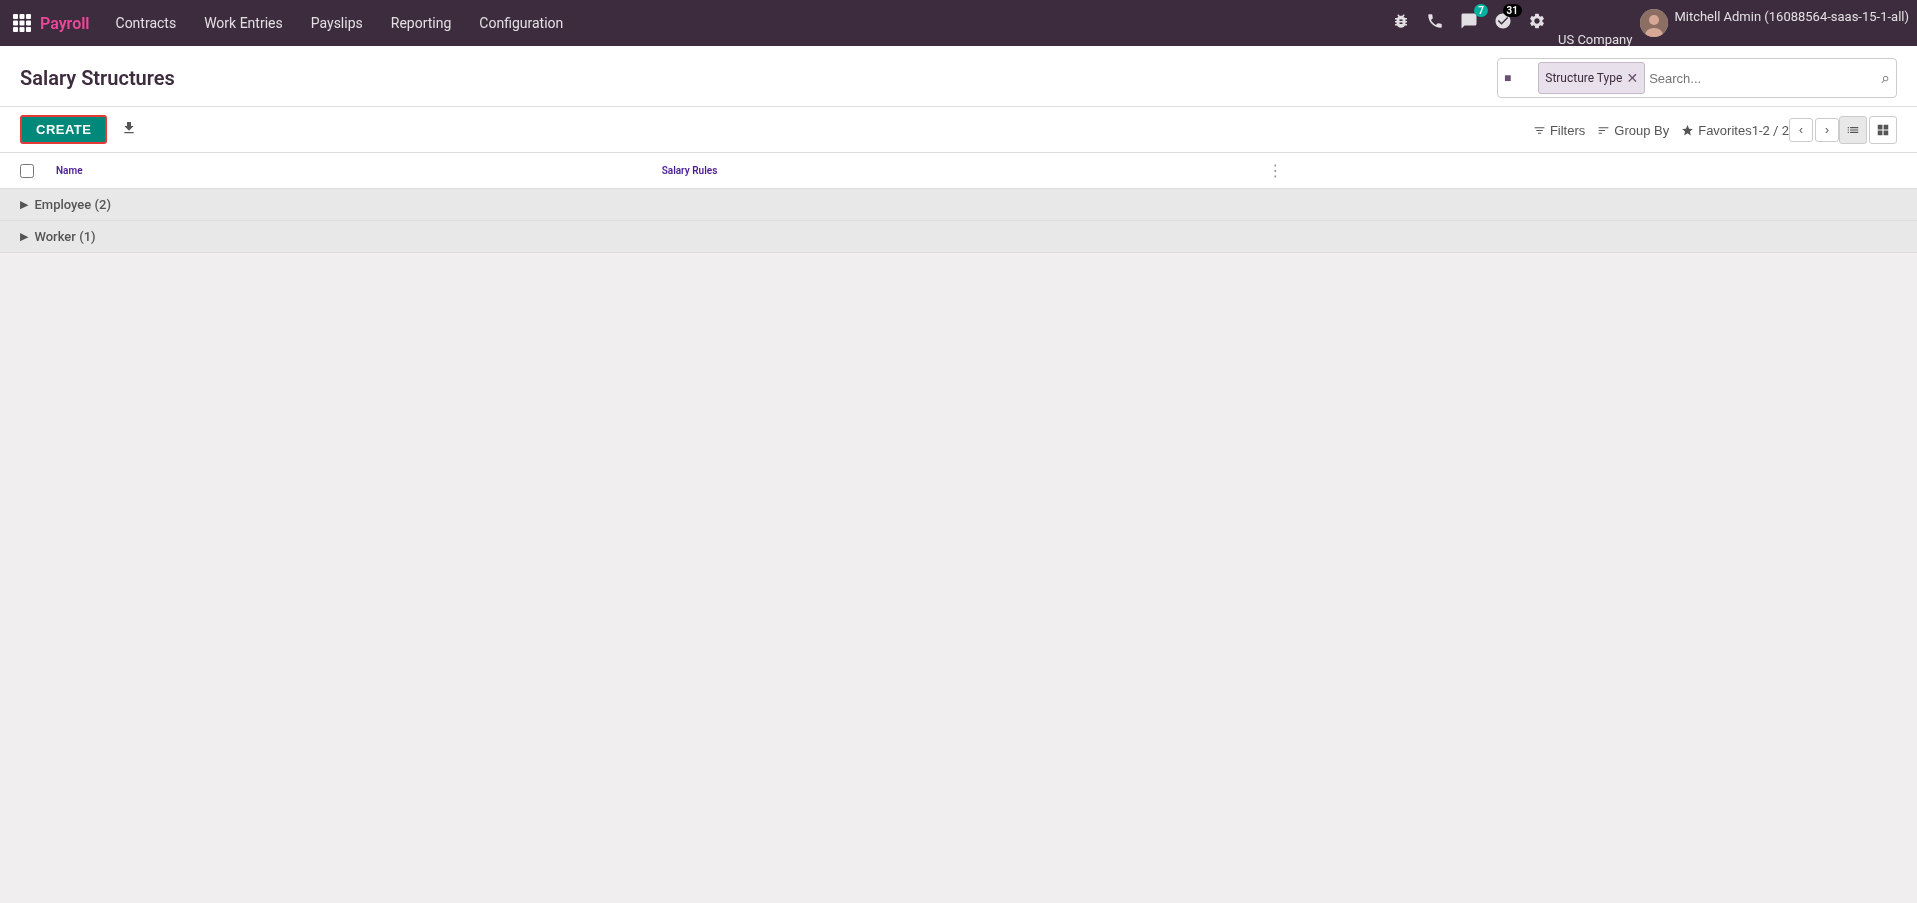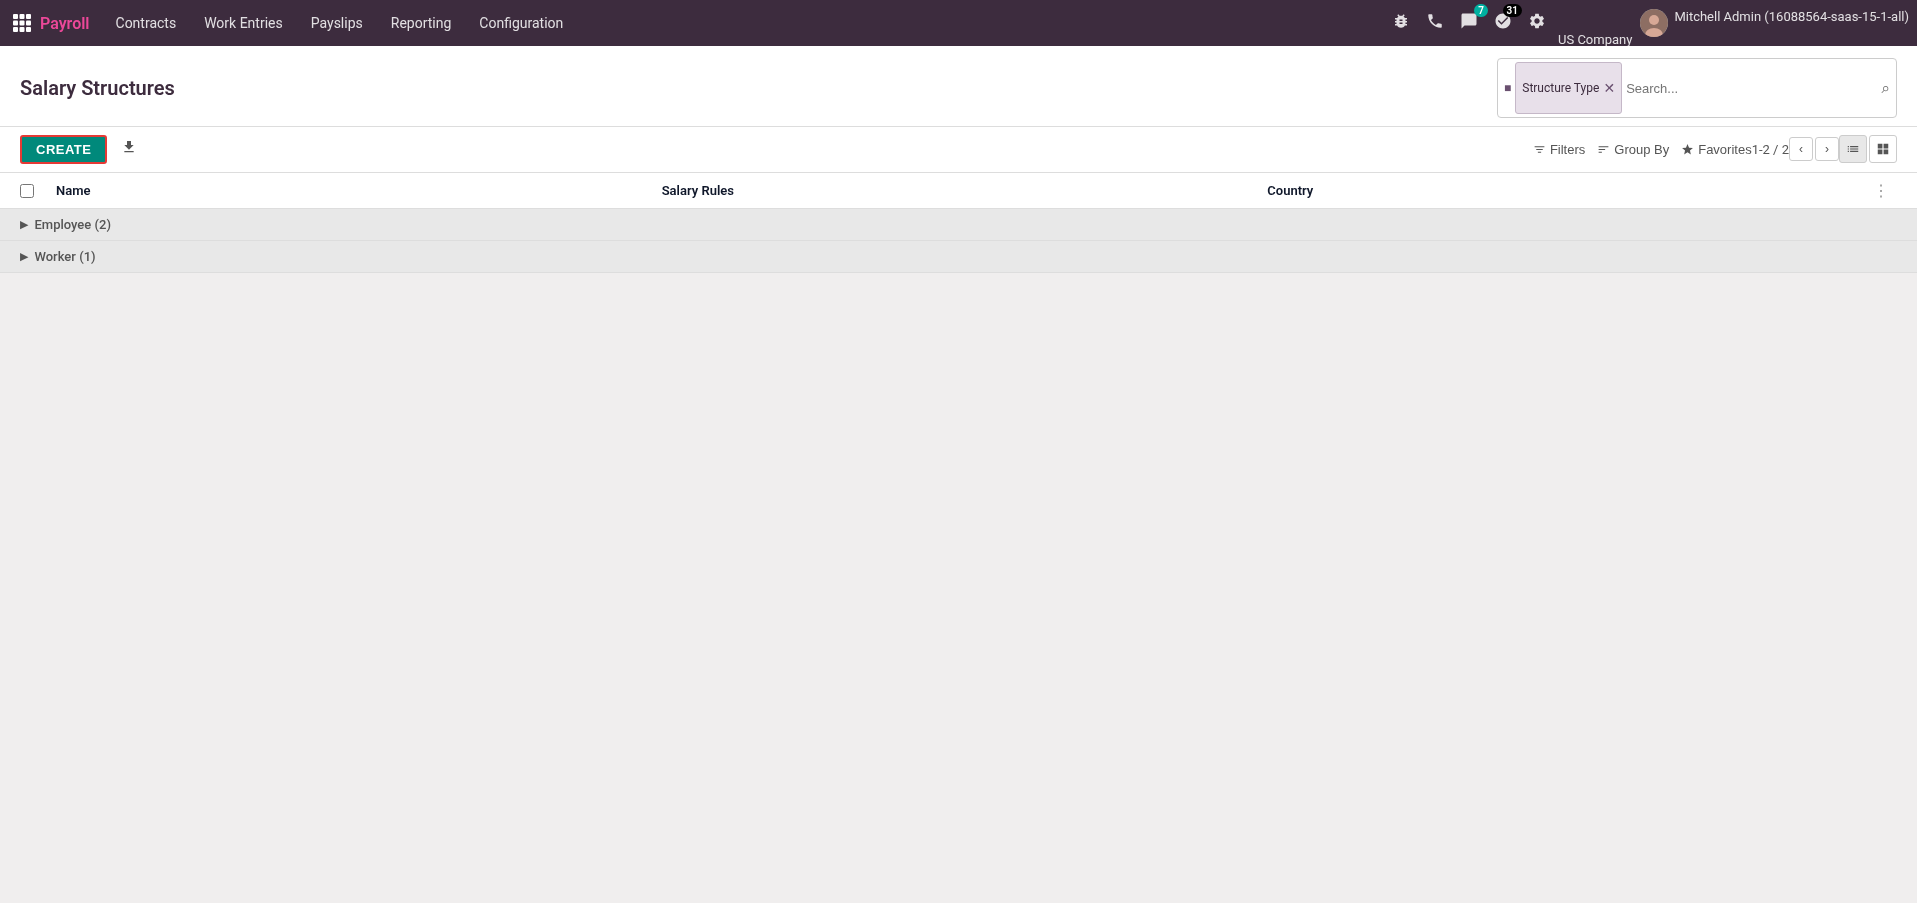--- a/index.html
+++ b/index.html
@@ -74,43 +74,44 @@
       border-radius: 4px;
       background: #fff;
       padding: 3px 6px;
       min-width: 400px;
       gap: 4px;
     }
     .search-tag {
       background: #e8e0ea;
       border: 1px solid #c5b8c8;
       border-radius: 3px;
-      padding: 18px 6px;
+      padding: 8px 6px;
       font-size: 12px;
       display: flex;
       align-items: center;
       gap: 4px;
       color: #3d2c3e;
+      margin-left: 23px;
     }
     .search-tag-icon { font-size: 12px; color: #6a5070; }
     .search-tag-close { cursor: pointer; font-size: 14px; color: #6a5070; line-height: 1; }
     .search-input {
       border: none;
       outline: none;
       flex: 1;
       font-size: 13px;
       color: #666;
       background: transparent;
     }
     .search-icon-btn { color: #666; cursor: pointer; font-size: 15px; margin-left: 4px; }
 
     
     .toolbar-row {
       display: flex;
-      align-items: flex-start;
+      align-items: flex-end;
       padding: 8px 20px;
       background: #fff;
       border-bottom: 1px solid #ddd;
       gap: 8px;
     }
     .btn-create {
       background: #00897b;
       color: #fff;
       border: 2px solid #e53935;
       border-radius: 3px;
@@ -169,21 +170,21 @@
     
     .table-container { background: #fff; }
     .table-header {
       display: grid;
       grid-template-columns: 36px 1fr 1fr 1fr 24px;
       align-items: center;
       padding: 8px 20px;
       border-bottom: 1px solid #ddd;
       background: #fff;
     }
-    .col-header { font-size: 13px; font-weight: 600; color: #0f172a; }
+    .col-header { font-size: 10px; font-weight: 600; color: #4c1d95; }
     .col-more { color: #999; font-size: 16px; cursor: pointer; }
 
     
     .group-row {
       display: flex;
       align-items: center;
       padding: 8px 20px;
       background: #e8e8e8;
       border-bottom: 1px solid #ddd;
       cursor: pointer;
@@ -324,21 +325,20 @@
     </div>
   </div>
 </div>
 
 <div class="table-header">
   <div style="display:flex;align-items:center;">
     <input type="checkbox" style="width: 14px; height: 14px;">
   </div>
   <div class="col-header">Name</div>
   <div class="col-header">Salary Rules</div>
-  <div class="col-header">Country</div>
   <div class="col-more">⋮</div>
 </div>
 
 <div class="table-container">
   <div class="group-row">
     <span class="group-arrow">▶</span>
     <span class="group-label">
       <span>Employee</span>&nbsp;(<span>2</span>)
     </span>
   </div>

